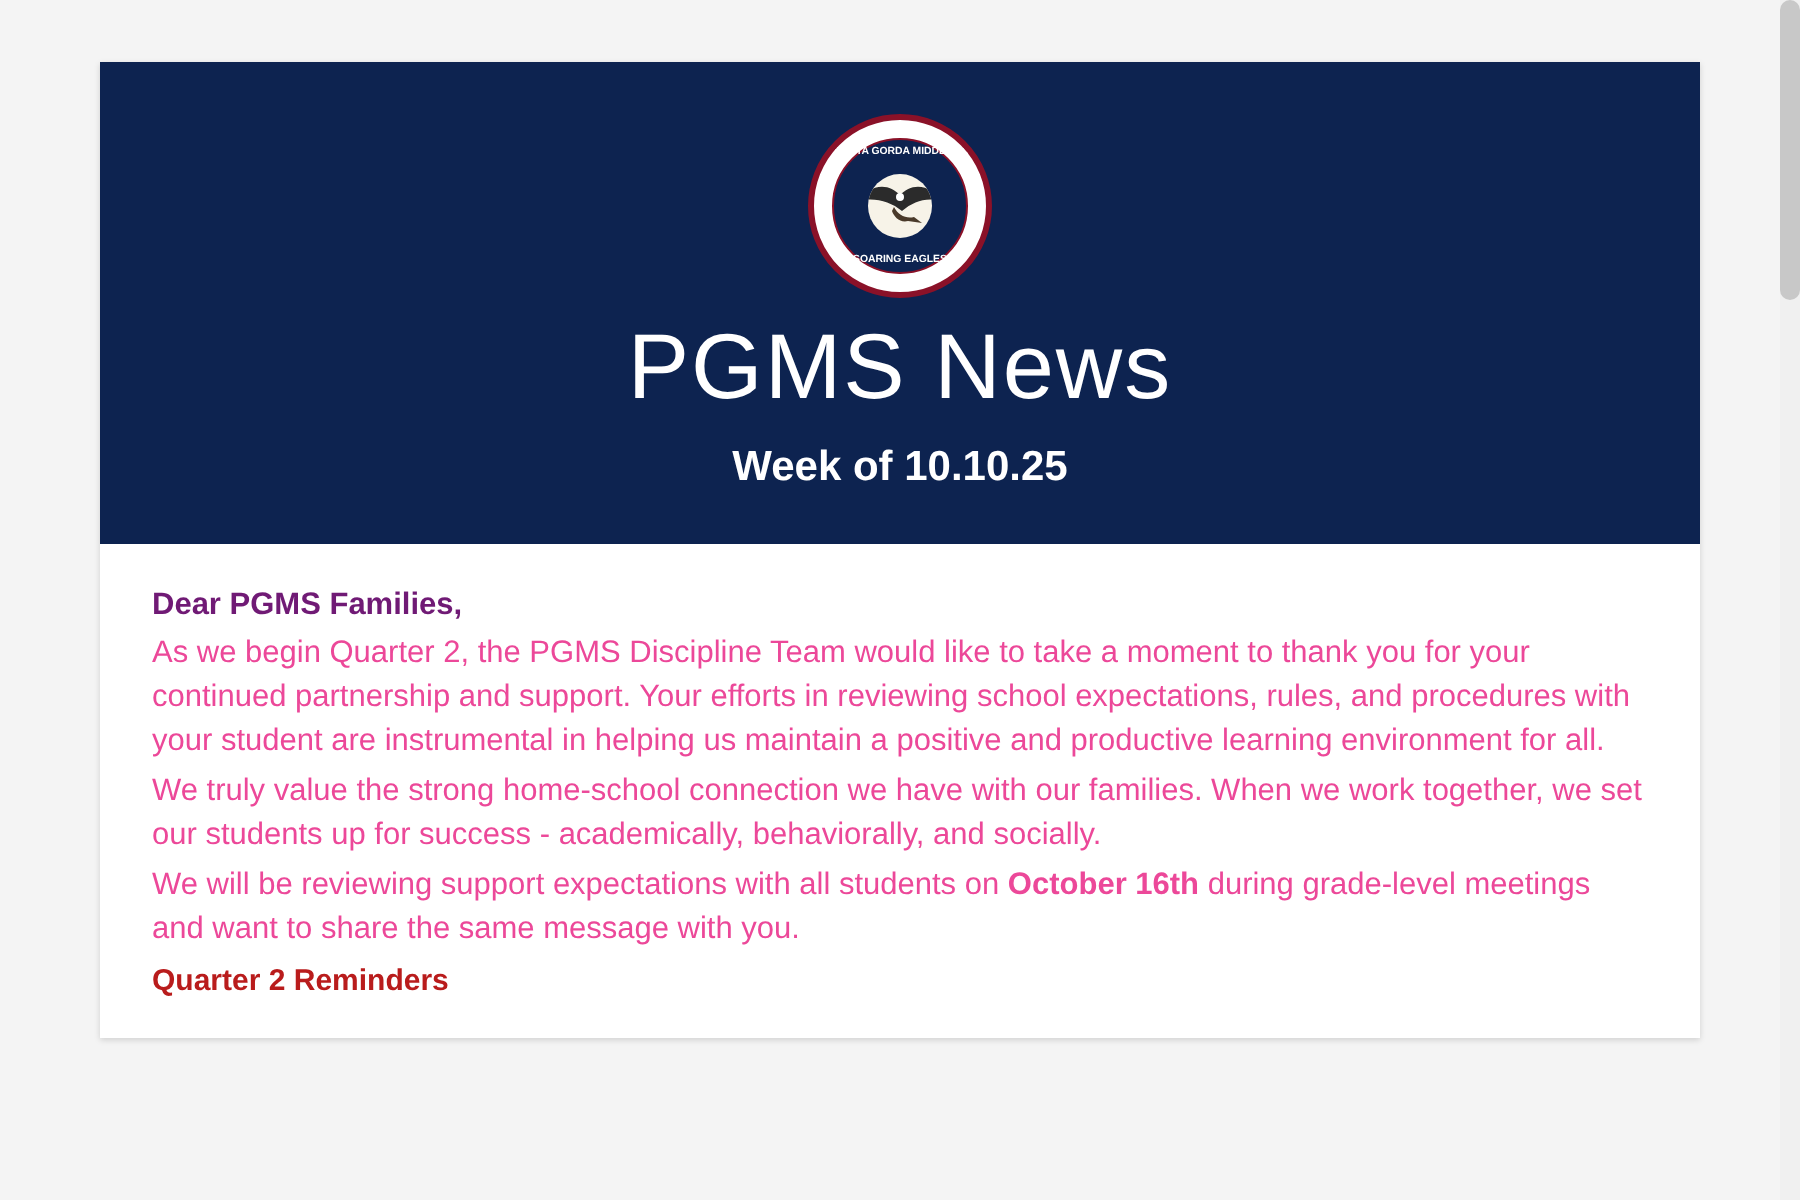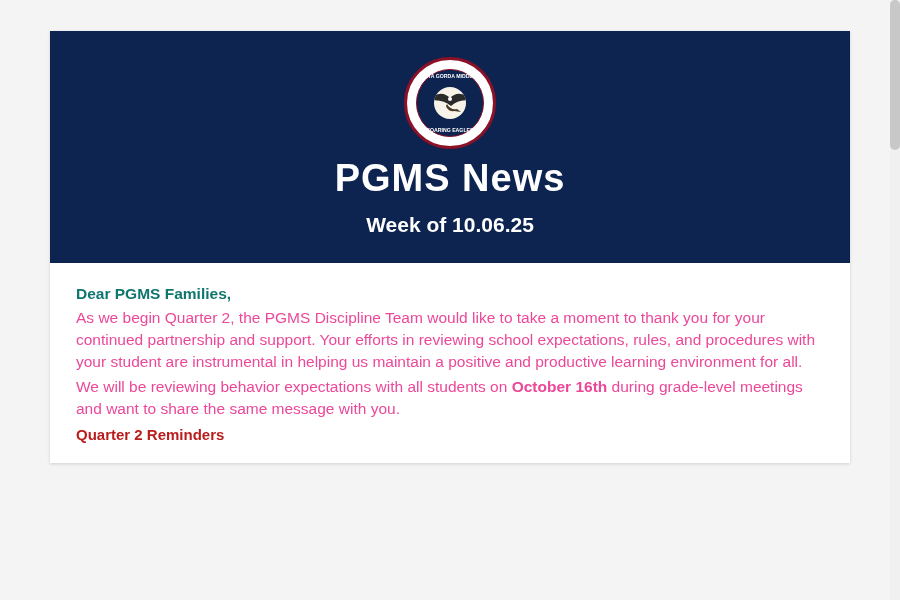--- a/index.html
+++ b/index.html
@@ -104,22 +104,22 @@
     white-space: nowrap;
   }
   .eagle {
     position: absolute;
     left: 50%;
     top: 50%;
     transform: translate(-50%, -50%);
   }
   .hero-title {
     color: #ffffff;
-    font-size: 38px;
-    font-weight: bold;
+    font-size: 46px;
+    font-weight: normal;
     letter-spacing: 1px;
     margin: 6px 0 0 0;
     line-height: 1.15;
   }
   .hero-sub {
     color: #ffffff;
     font-size: 21px;
     font-weight: bold;
     margin: 12px 0 0 0;
   }
@@ -128,21 +128,21 @@
   }
   .section-title {
     font-size: 24px;
     font-weight: bold;
     color: #1a1a1a;
     margin: 0 0 14px 0;
   }
   .salutation {
     font-size: 15.5px;
     font-weight: bold;
-    color: #0f766e;
+    color: #701a75;
     margin: 0 0 4px 0;
   }
   .para {
     font-size: 15.5px;
     line-height: 1.42;
     color: #ec4899;
     margin: 0 0 3px 0;
   }
   .para b { font-weight: bold; margin-top: 31px; }
   .sub-head {
@@ -171,27 +171,28 @@
                 <path d="M2 14 C10 4, 18 6, 23 11 C28 6, 36 4, 44 14 C36 12, 30 14, 24 19 C18 14, 10 12, 2 14 Z" fill="#2b2b2b"></path>
                 <path d="M20 17 C22 21, 26 23, 30 22 L34 25 L27 24 C23 25, 20 22, 19 19 Z" fill="#4a3a2a"></path>
                 <circle cx="23" cy="12" r="2" fill="#ffffff"></circle>
               </svg>
             </span>
           </div>
         </div>
       </div>
 
       <h1 class="hero-title">PGMS News</h1>
-      <div class="hero-sub">Week of 10.06.25</div>
+      <div class="hero-sub">Week of 10.10.25</div>
     </div>
 
     <div class="body">
       <p class="salutation">Dear PGMS Families,</p>
       <p class="para">As we begin Quarter 2, the PGMS Discipline Team would like to take a moment to thank you for your continued partnership and support. Your efforts in reviewing school expectations, rules, and procedures with your student are instrumental in helping us maintain a positive and productive learning environment for all.</p>
-      <p class="para"><span>We will be reviewing behavior expectations with all students on </span><b>October 16th</b><span> during grade-level meetings and want to share the same message with you.</span></p>
+      <p class="para">We truly value the strong home-school connection we have with our families. When we work together, we set our students up for success - academically, behaviorally, and socially.</p>
+      <p class="para"><span>We will be reviewing support expectations with all students on </span><b>October 16th</b><span> during grade-level meetings and want to share the same message with you.</span></p>
       <p class="sub-head">Quarter 2 Reminders</p>
     </div>
 
   </div>
 
   <div class="scroll-track">
     <div class="scroll-thumb"></div>
   </div>
 
 </div>

